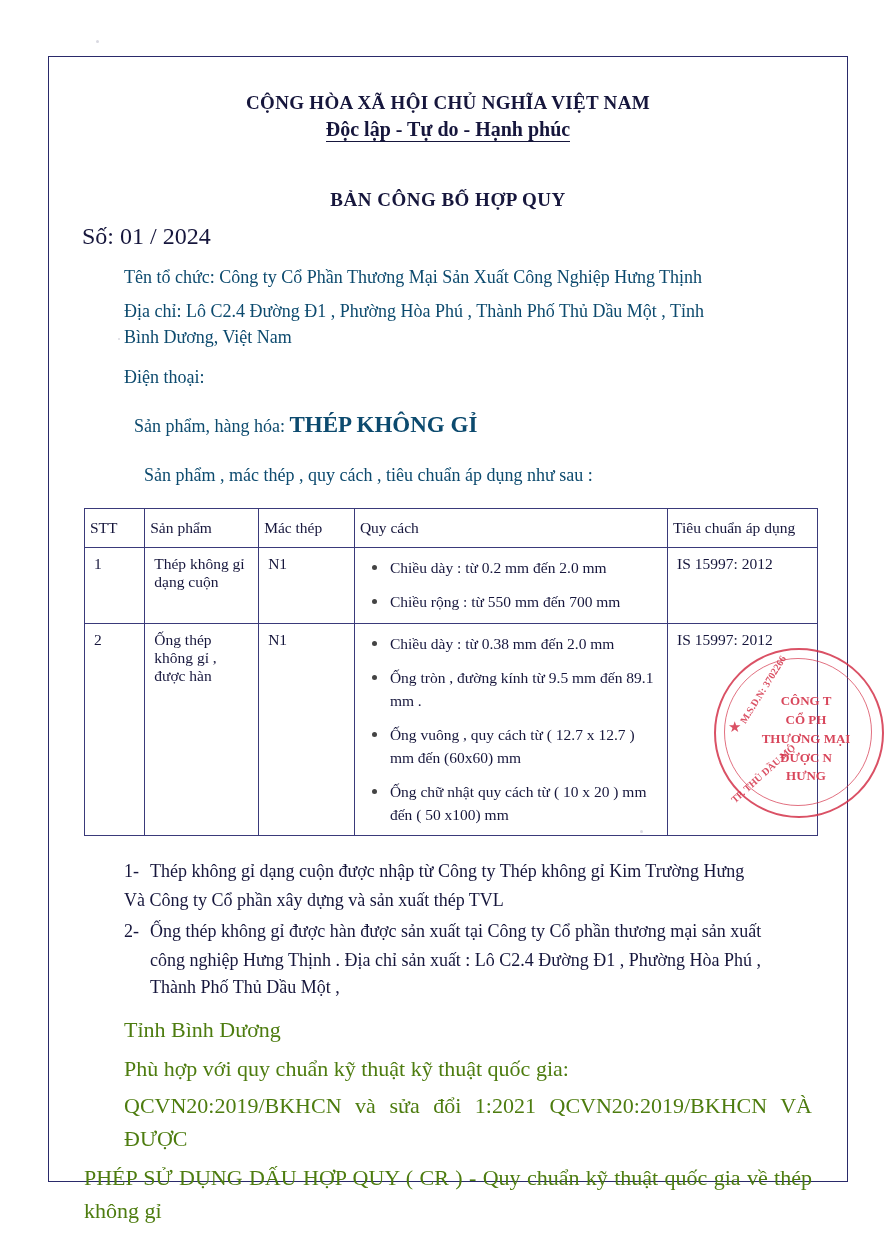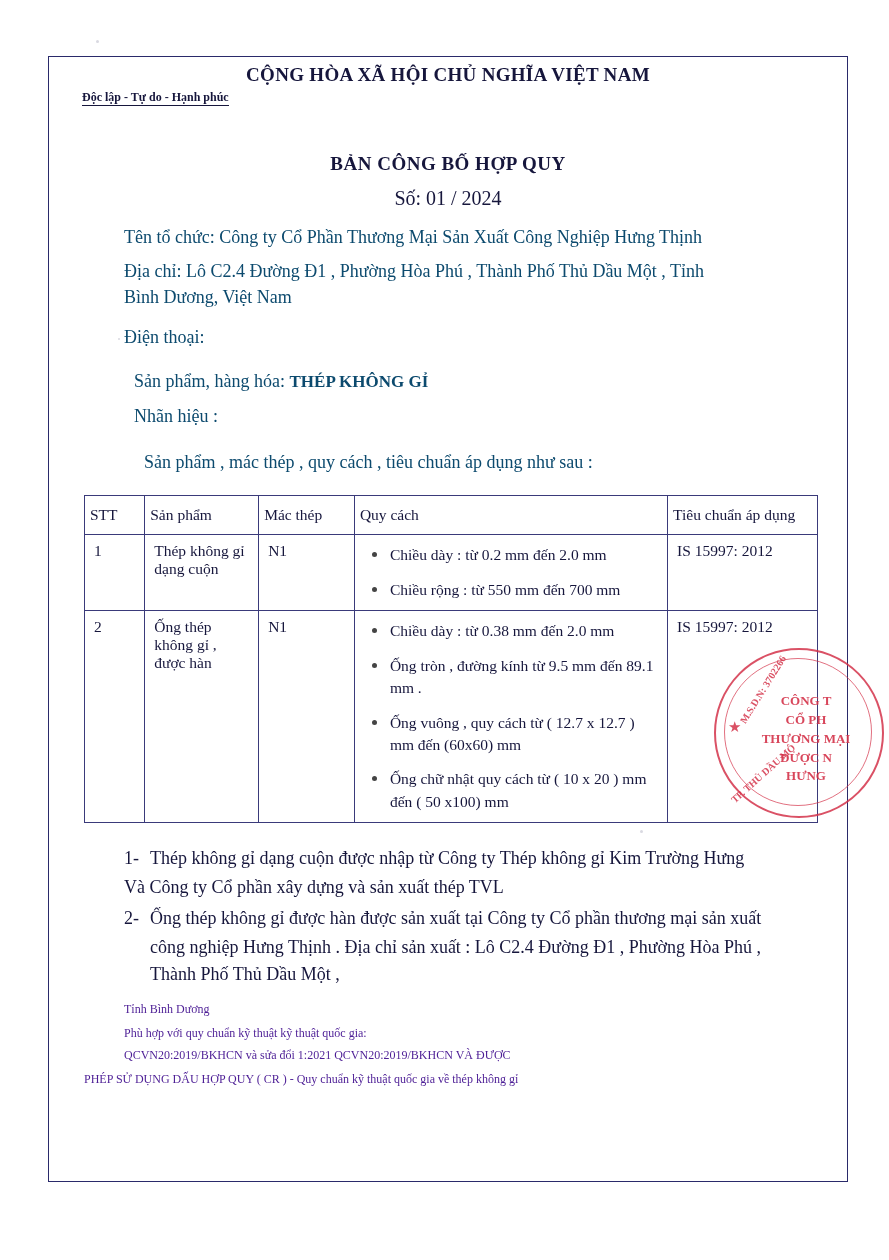--- a/index.html
+++ b/index.html
@@ -26,67 +26,68 @@
     left: 48px;
     top: 56px;
     width: 800px;
     height: 1126px;
     border: 1.5px solid #2a2a6a;
     box-sizing: border-box;
   }
   .inner {
     position: absolute;
     left: 62px;
-    top: 56px;
+    top: 84px;
     width: 772px;
     box-sizing: border-box;
     padding: 0 20px;
   }
   .national-title {
     text-align: center;
     font-weight: bold;
     font-size: 19px;
     letter-spacing: 0.3px;
     color: #16163c;
     margin-top: 8px;
   }
   .national-sub {
-    font-weight: bold;
-    font-size: 12px;
+    text-align: center;
+    font-weight: bold;
+    font-size: 20px;
     color: #16163c;
     margin-top: 4px;
   }
   .national-sub span {
     border-bottom: 1.5px solid #16163c;
     padding-bottom: 1px;
   }
   .doc-title {
     text-align: center;
     font-weight: bold;
     font-size: 19px;
     letter-spacing: 0.5px;
     margin-top: 48px;
     color: #16163c;
   }
   .doc-number {
-    text-align: center;
-    font-size: 20px;
+    text-align: left;
+    font-size: 24px;
     margin-top: 12px;
     color: #16163c;
   }
   .field-line {
     font-size: 18px;
     margin-top: 14px;
     line-height: 1.45;
     color: #0c4a6e;
   }
   .indent-1 { padding-left: 42px; }
   .indent-2 { padding-left: 52px; }
   .indent-3 { padding-left: 62px; }
-  .product-name { font-weight: bold; font-size: 17px; margin-top: 16px; }
+  .product-name { font-weight: bold; font-size: 23px; margin-top: 16px; }
 
   table.spec {
     border-collapse: collapse;
     width: 734px;
     margin-top: 20px;
     margin-left: 2px;
     font-size: 15.5px;
     color: #16163c;
   }
   table.spec th, table.spec td {
@@ -145,24 +146,24 @@
     flex: 0 0 26px;
   }
   .note-body { flex: 1; }
   .note-cont {
     padding-left: 42px;
   }
   .note-cont2 {
     padding-left: 68px;
   }
   .tail {
-    font-size: 12px;
+    font-size: 22px;
     line-height: 1.5;
     margin-top: 6px;
-    color: #4c1d95;
+    color: #4d7c0f;
   }
   .tail-justify {
     text-align: justify;
     padding-left: 42px;
     padding-right: 2px;
   }
   .tail-last {
     padding-left: 2px;
     padding-right: 2px;
     text-align: justify;
@@ -254,21 +255,20 @@
 
     <div class="field-line indent-1">Tên tổ chức: Công ty Cổ Phần Thương Mại Sản Xuất Công Nghiệp Hưng Thịnh</div>
     <div class="field-line indent-1" style="margin-top:8px;">Địa chỉ: Lô C2.4 Đường Đ1 , Phường Hòa Phú , Thành Phố Thủ Dầu Một , Tỉnh</div>
     <div class="field-line indent-1" style="margin-top:0px;">Bình Dương, Việt Nam</div>
     <div class="field-line indent-1" style="margin-top:14px;">Điện thoại:</div>
 
     <div class="field-line indent-2" style="margin-top:18px;">
       <span>Sản phẩm, hàng hóa:</span>
       <span class="product-name">THÉP KHÔNG GỈ</span>
     </div>
-    <div class="field-line indent-2" style="margin-top:8px;">Nhãn hiệu :</div>
     <div class="field-line indent-3" style="margin-top:20px;">Sản phẩm , mác thép , quy cách , tiêu chuẩn áp dụng như sau :</div>
 
     <table class="spec">
       <thead>
         <tr>
           <th class="col-stt">STT</th>
           <th class="col-sp">Sản phẩm</th>
           <th class="col-mac">Mác thép</th>
           <th class="col-qc">Quy cách</th>
           <th class="col-tc">Tiêu chuẩn áp dụng</th>

